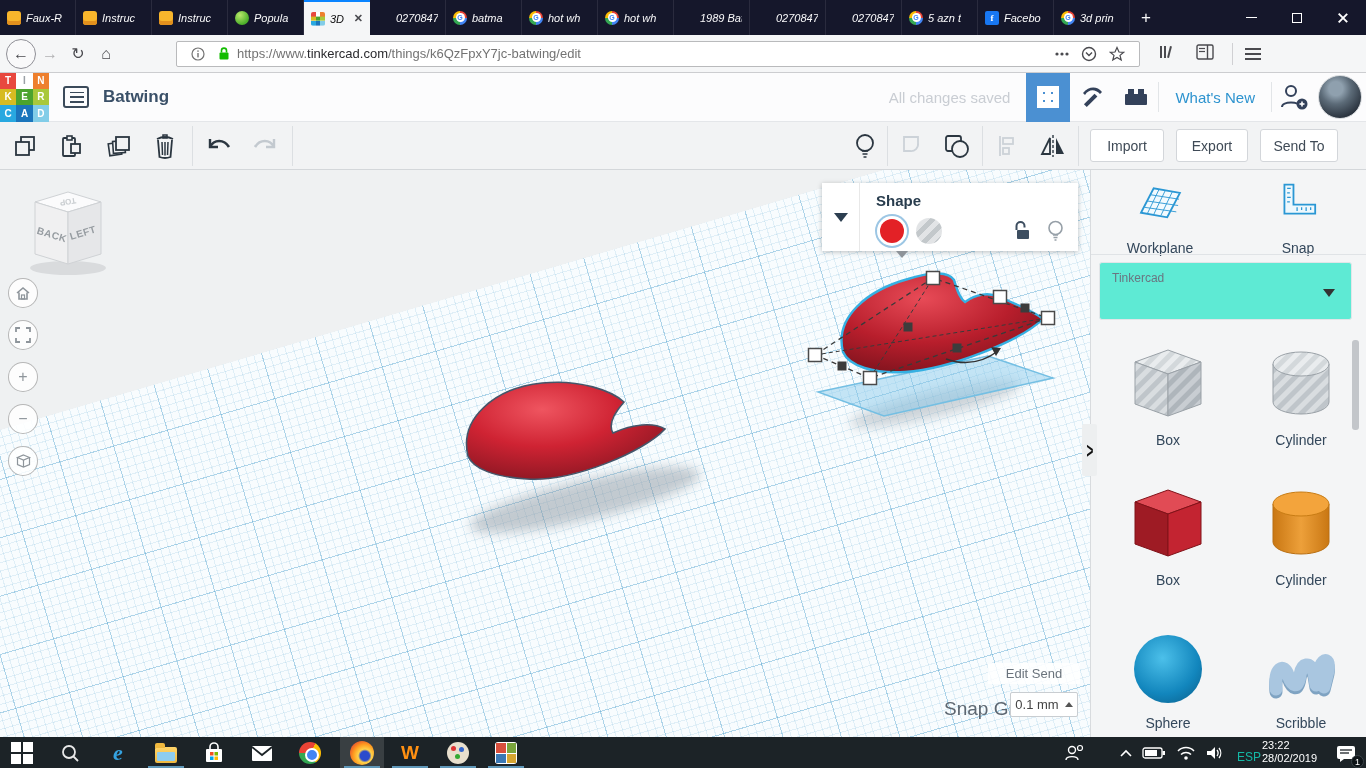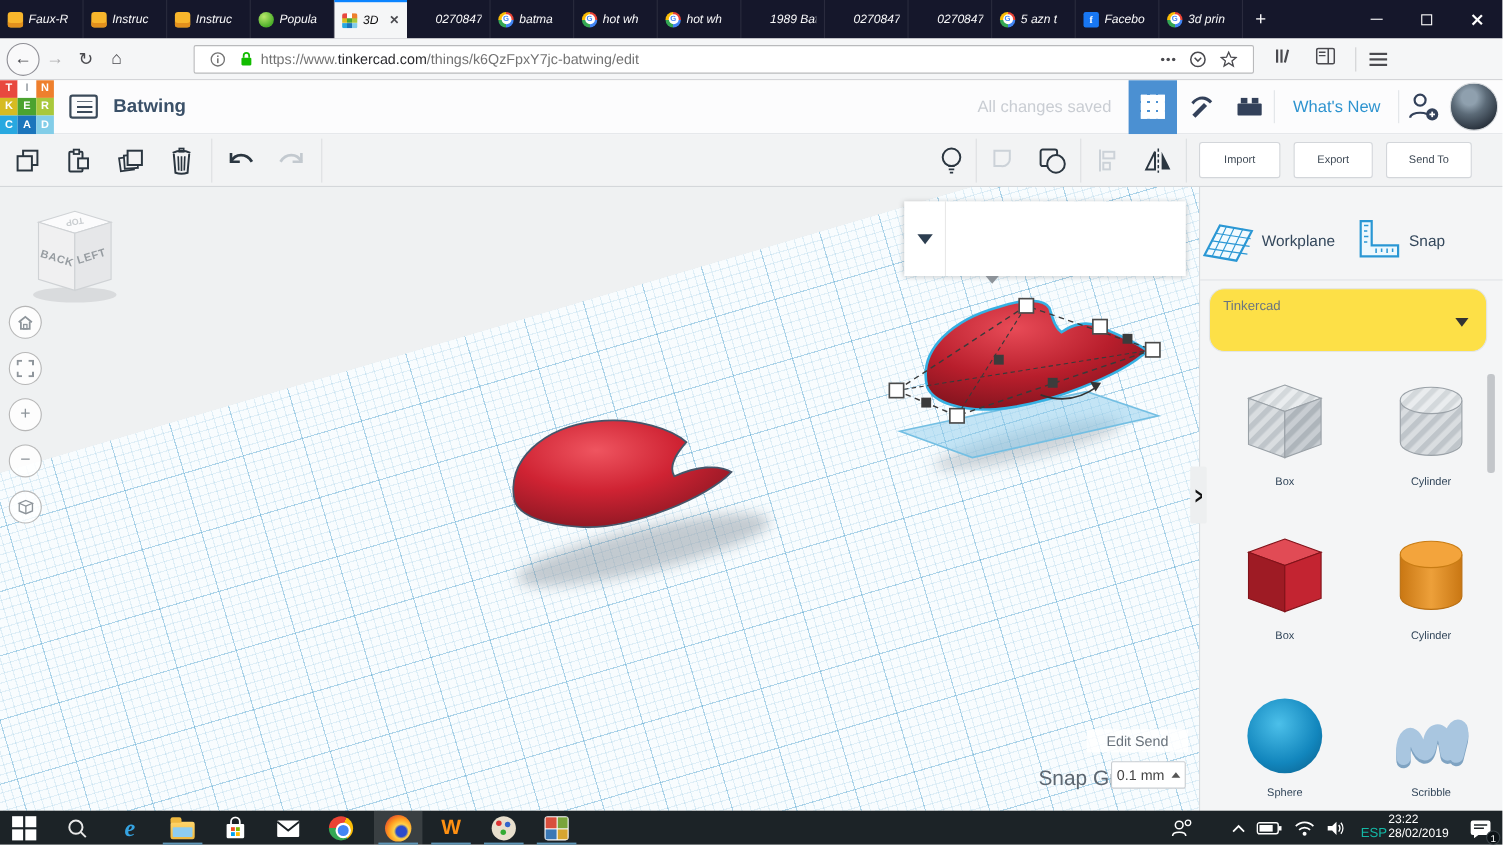--- a/index.html
+++ b/index.html
@@ -66,21 +66,21 @@
      background:repeating-linear-gradient(0deg,#fff 0 6px,transparent 6px 8px),repeating-linear-gradient(90deg,#fff 0 6px,transparent 6px 8px); }
   .hdr-ic { width:44px; height:49px; display:flex; align-items:center; justify-content:center; }
   .hsep { width:1px; height:30px; background:#e2e5e8; }
   #whats-new { color:#2d93cf; font-size:15px; padding:0 16px; }
   #avatar { width:44px; height:44px; border-radius:50%; margin:0 4px 0 2px; background:radial-gradient(circle at 40% 30%,#8fa0ae 0 18%,#5c6b78 40%,#2c3540 75%,#1b222a); border:1px solid #d7dadd; }
 
   
   #tktoolbar { position:absolute; left:0; top:122px; width:1366px; height:48px; background:#f2f3f4; border-bottom:1px solid #d4d7da; }
   .tbtn { position:absolute; top:10px; width:30px; height:28px; display:flex; align-items:center; justify-content:center; }
   .tdiv { position:absolute; top:4px; width:1px; height:40px; background:#dcdfe2; }
-  .tk-push { position:absolute; top:7px; height:33px; background:#fff; border:1px solid #d3d6da; border-radius:3px; color:#3f4a56; font-size:10px; display:flex; align-items:center; justify-content:center; }
+  .tk-push { position:absolute; top:7px; height:33px; background:#fff; border:1px solid #d3d6da; border-radius:3px; color:#3f4a56; font-size:14px; display:flex; align-items:center; justify-content:center; }
 
   
   #canvas { position:absolute; left:0; top:170px; width:1090px; height:567px; background:#eff1f2; overflow:hidden; }
   #plane { position:absolute; left:0; top:260px; width:2000px; height:1000px; transform:rotate(-16.4deg) translate(-400px,0); transform-origin:0 0;
      background:
        repeating-linear-gradient(90deg, rgba(58,150,200,.30) 0 1px, transparent 1px 56px),
        repeating-linear-gradient(0deg,  rgba(58,150,200,.30) 0 1px, transparent 1px 56px),
        repeating-linear-gradient(90deg, rgba(58,150,200,.13) 0 1px, transparent 1px 8px),
        repeating-linear-gradient(0deg,  rgba(58,150,200,.13) 0 1px, transparent 1px 8px),
        #f8fcfe; }
@@ -103,29 +103,29 @@
 
   #edit-grid-btn { position:absolute; left:988px; top:663px; width:92px; height:21px; background:rgba(255,255,255,.82); color:#6a737c; font-size:13px; display:flex; align-items:center; justify-content:center; z-index:4; }
   #snap-label { position:absolute; left:944px; top:698px; color:#5d6771; font-size:19px; z-index:4; }
   #snap-dd { position:absolute; left:1010px; top:692px; width:68px; height:25px; background:#fff; border:1px solid #c9cdd1; border-radius:2px; display:flex; align-items:center; justify-content:center; gap:6px; font-size:13px; color:#444; z-index:4; }
   .tri-up { width:0; height:0; border-left:4px solid transparent; border-right:4px solid transparent; border-bottom:5px solid #555; }
   #collapse-handle { position:absolute; left:1082px; top:424px; width:15px; height:52px; background:#edeff0; border-radius:2px; display:flex; align-items:center; justify-content:center; z-index:4; }
   #collapse-handle span { font-weight:bold; font-size:13px; color:#111; transform:scale(.9,1.7); }
 
   
   #sidebar { position:absolute; left:1090px; top:170px; width:276px; height:567px; background:#f4f5f6; border-left:1px solid #d8dbde; }
-  .side-tool { position:absolute; top:12px; width:138px; height:74px; display:flex; align-items:center; justify-content:flex-start; gap:6px; }
+  .side-tool { position:absolute; top:12px; width:138px; height:74px; display:flex; flex-direction:column; align-items:center; justify-content:flex-start; gap:20px; }
   .side-tool .lbl { font-size:14px; color:#33475b; }
   #side-sep { position:absolute; left:0; top:84px; width:276px; height:1px; background:#e0e3e6; }
-  #cat-card { position:absolute; left:8px; top:92px; width:253px; height:58px; background:#fde047; border:1px solid #e2e5e8; border-radius:14px; padding:8px 12px; }
+  #cat-card { position:absolute; left:8px; top:92px; width:253px; height:58px; background:#5eead4; border:1px solid #e2e5e8; border-radius:3px; padding:8px 12px; }
   #cat-sub { font-size:12px; color:#6a7580; }
   #cat-main { font-size:17px; color:#2f3b47; margin-top:4px; }
   #cat-card .tri-dn { position:absolute; right:16px; top:26px; width:0; height:0; border-left:6px solid transparent; border-right:6px solid transparent; border-top:8px solid #333; }
   .shape-item { position:absolute; width:120px; text-align:center; }
-  .shape-item .lbl { font-size:10px; color:#33475b; margin-top:2px; }
+  .shape-item .lbl { font-size:14px; color:#33475b; margin-top:2px; }
   #side-scroll { position:absolute; right:7px; top:170px; width:7px; height:90px; background:#c3c6ca; border-radius:3px; }
 
   
   #taskbar { position:absolute; left:0; top:737px; width:1366px; height:31px; background:#1c2327; display:flex; align-items:center; color:#fff; }
   .tb-ic { position:absolute; top:4px; width:24px; height:24px; display:flex; align-items:center; justify-content:center; }
   .tb-slot { position:absolute; top:0; width:44px; height:31px; }
   .tb-slot.active { background:rgba(255,255,255,.13); }
   .tb-under { position:absolute; bottom:0; left:4px; width:36px; height:2px; background:#5f97b8; }
   #win-start { display:grid; grid-template-columns:10px 10px; grid-gap:2px; }
   #win-start div { width:10px; height:10px; background:#fff; }
@@ -517,20 +517,36 @@
         <polyline points="2.5,4.5 2.5,11.5 8.5,14 14.5,11.5 14.5,4.5" fill="none" stroke="#8e959b" stroke-width="1.2"></polyline>
         <line x1="8.5" y1="7" x2="8.5" y2="14" stroke="#8e959b" stroke-width="1.2"></line>
       </svg>
   </div>
 </div>
 
 <div id="shape-panel">
   <div id="sp-left">
       <div class="tri"></div>
     </div>
+  <div id="sp-body">
+    <div id="sp-title">Shape</div>
+    <div id="sp-row">
+      <div id="swatch-red"></div>
+      <div id="swatch-striped"></div>
+      <div id="sp-spacer"></div>
+      <svg width="18" height="22" viewBox="0 0 18 22">
+          <rect x="4" y="10" width="12" height="9" rx="1" fill="#3d4e60"></rect>
+          <path d="M6.5 10 V6 a4 4 0 0 1 8 0 V7.5" fill="none" stroke="#3d4e60" stroke-width="2" transform="translate(-3,0)"></path>
+        </svg>
+      <svg width="17" height="22" viewBox="0 0 17 22" style="margin-left:16px">
+          <circle cx="8.5" cy="8" r="6.5" fill="none" stroke="#97a0a8" stroke-width="1.6"></circle>
+          <path d="M6 15 h5 M6.5 17.5 h4 M7.5 20 h2" stroke="#97a0a8" stroke-width="1.4" fill="none"></path>
+        </svg>
+    </div>
+  </div>
 </div>
 
 <div id="edit-grid-btn">Edit Send</div>
 <div id="snap-label">Snap Grid</div>
 <div id="snap-dd">
   <span>0.1 mm</span>
   <span class="tri-up"></span>
 </div>
 <div id="collapse-handle">
     <span>&gt;</span>

